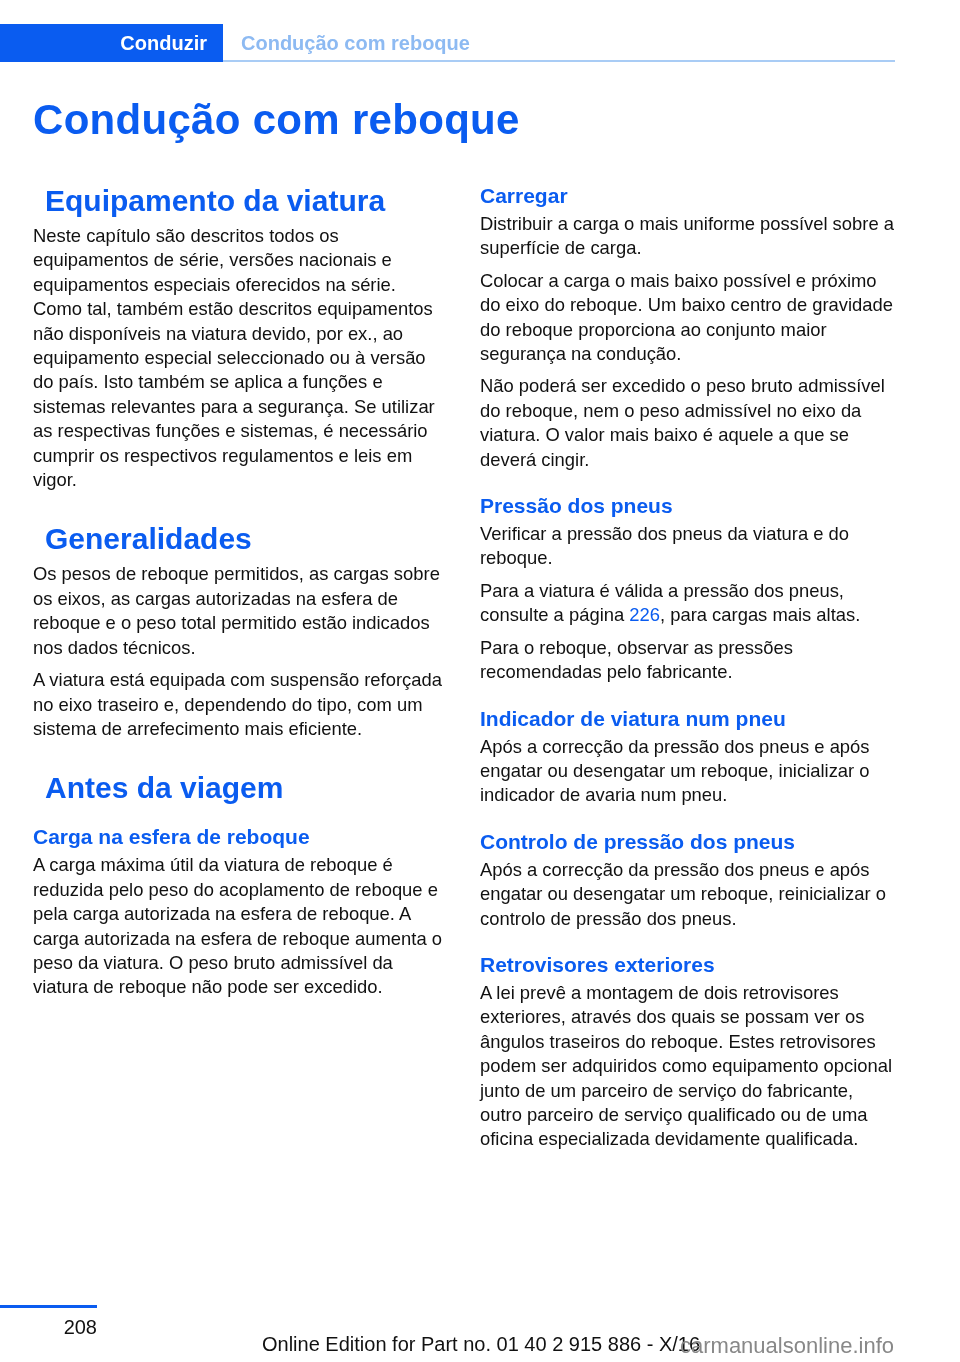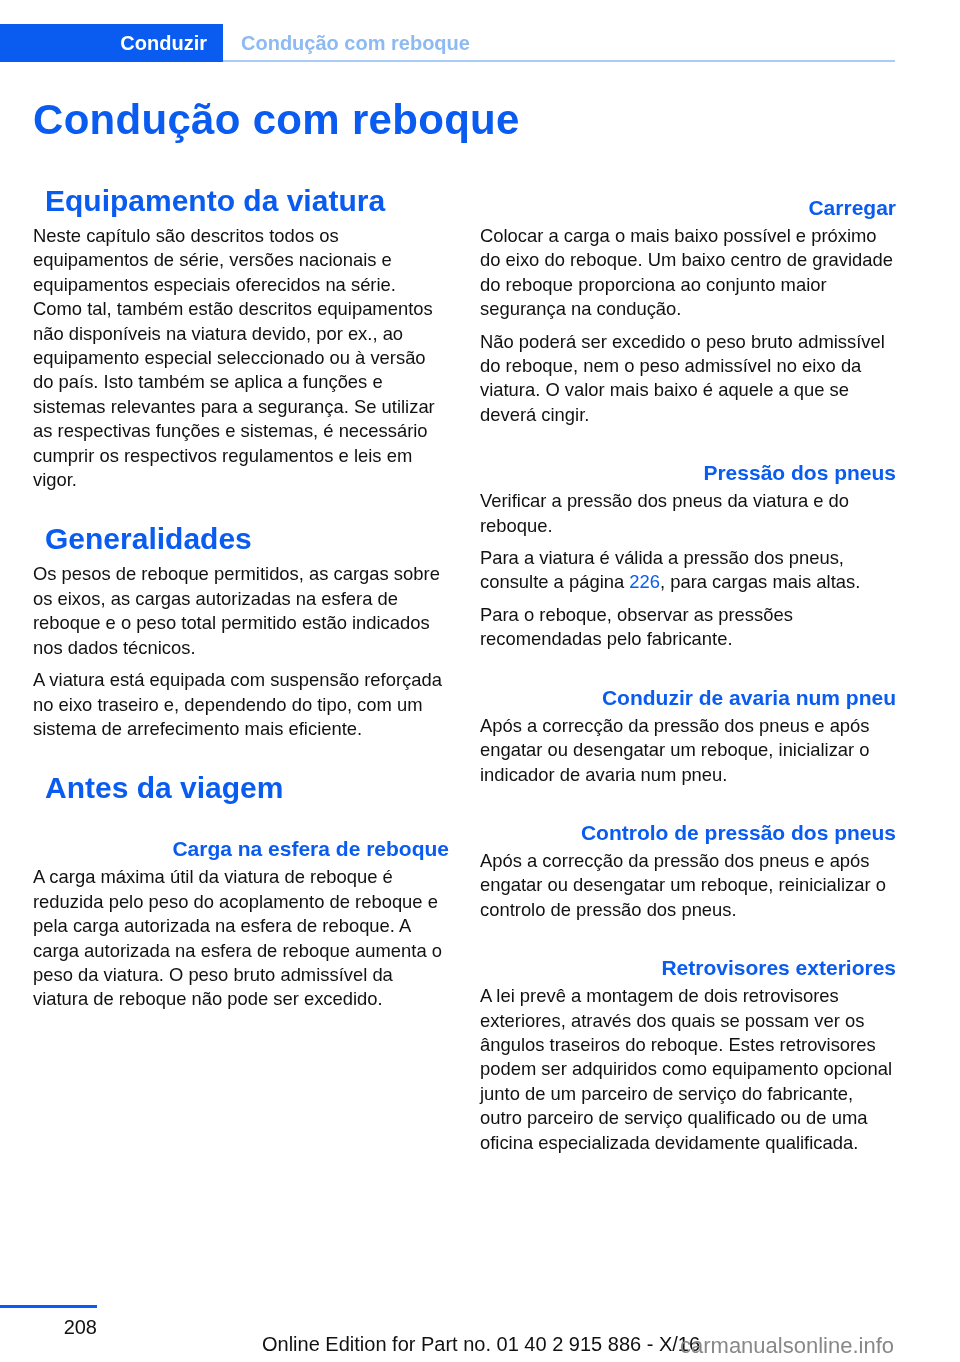--- a/index.html
+++ b/index.html
@@ -33,22 +33,21 @@
       font-size: 18.4px; line-height: 24.4px;
     }
     .col-left { left: 33px; top: 182px; }
     .col-right { left: 480px; top: 182px; }
     .h2 {
       color: #0A5CF0; font-weight: bold; font-size: 30px; line-height: 38px;
       margin: 0 0 4px 12px;
     }
     .h3 {
       color: #0A5CF0; font-weight: bold; font-size: 21px; line-height: 28px;
-      margin: 12px 0 2px 0;
-      text-align: right;
+      margin: 0 0 2px 0;
     }
     p { margin: 0 0 8px 0; }
     .gap-section { height: 20px; }
     .gap-sub { height: 12px; }
     .link { color: #0A5CF0; }
     .footer-line {
       position: absolute; left: 0; top: 1305px; width: 97px; height: 3px;
       background: #0A5CF0;
     }
     .page-number {
@@ -93,33 +92,34 @@
     <h2 class="h2">Antes da viagem</h2>
     <div class="gap-sub"></div>
     <h3 class="h3">Carga na esfera de reboque</h3>
     <p>A carga máxima útil da viatura de reboque é reduzida pelo peso do acoplamento de reboque e pela carga autorizada na esfera de reboque. A carga autorizada na esfera de reboque aumenta o peso da viatura. O peso bruto admissível da viatura de reboque não pode ser excedido.</p>
   </section>
 </div>
 
 <div class="col col-right">
   <section>
     <h3 class="h3">Carregar</h3>
+    <p>Distribuir a carga o mais uniforme possível sobre a superfície de carga.</p>
     <p>Colocar a carga o mais baixo possível e próximo do eixo do reboque. Um baixo centro de gravidade do reboque proporciona ao conjunto maior segurança na condução.</p>
     <p>Não poderá ser excedido o peso bruto admissível do reboque, nem o peso admissível no eixo da viatura. O valor mais baixo é aquele a que se deverá cingir.</p>
   </section>
   <div class="gap-sub"></div>
   <section>
     <h3 class="h3">Pressão dos pneus</h3>
     <p>Verificar a pressão dos pneus da viatura e do reboque.</p>
     <p><span>Para a viatura é válida a pressão dos pneus, consulte a página </span><a class="link">226</a><span>, para cargas mais altas.</span></p>
     <p>Para o reboque, observar as pressões recomendadas pelo fabricante.</p>
   </section>
   <div class="gap-sub"></div>
   <section>
-    <h3 class="h3">Conduzir de avaria num pneu</h3>
+    <h3 class="h3">Indicador de viatura num pneu</h3>
     <p>Após a correcção da pressão dos pneus e após engatar ou desengatar um reboque, inicializar o indicador de avaria num pneu.</p>
   </section>
   <div class="gap-sub"></div>
   <section>
     <h3 class="h3">Controlo de pressão dos pneus</h3>
     <p>Após a correcção da pressão dos pneus e após engatar ou desengatar um reboque, reinicializar o controlo de pressão dos pneus.</p>
   </section>
   <div class="gap-sub"></div>
   <section>
     <h3 class="h3">Retrovisores exteriores</h3>

